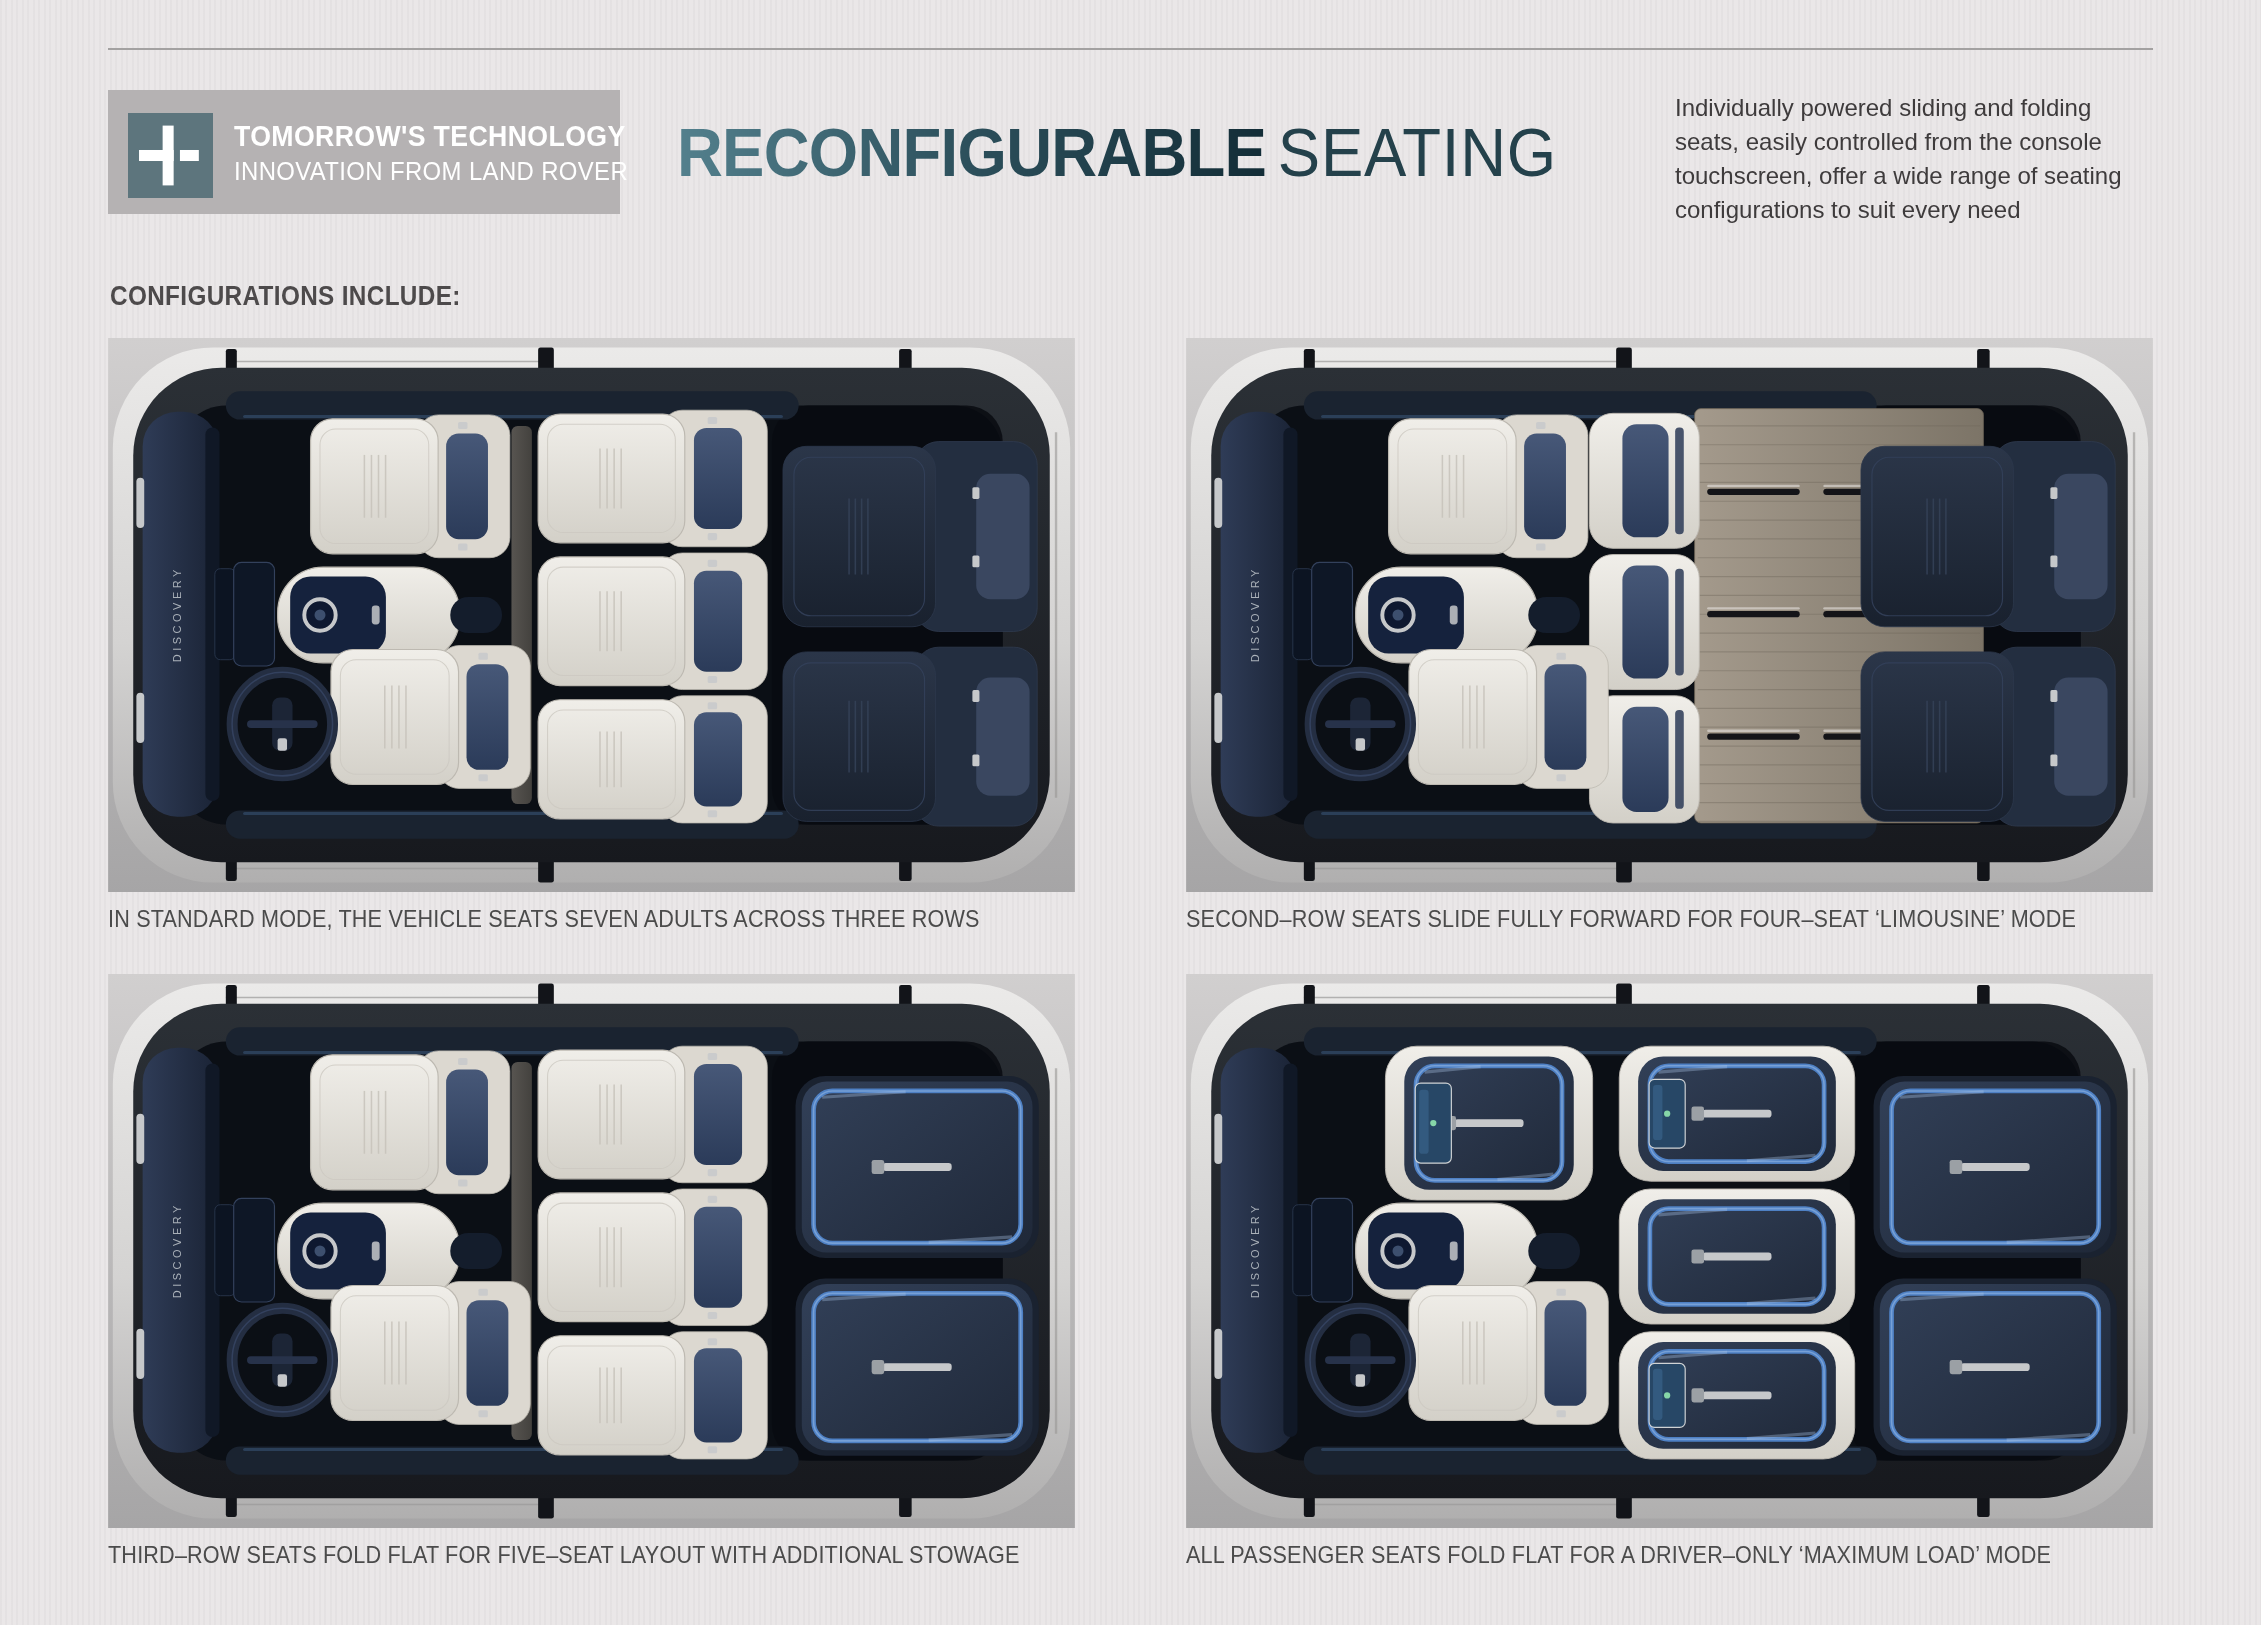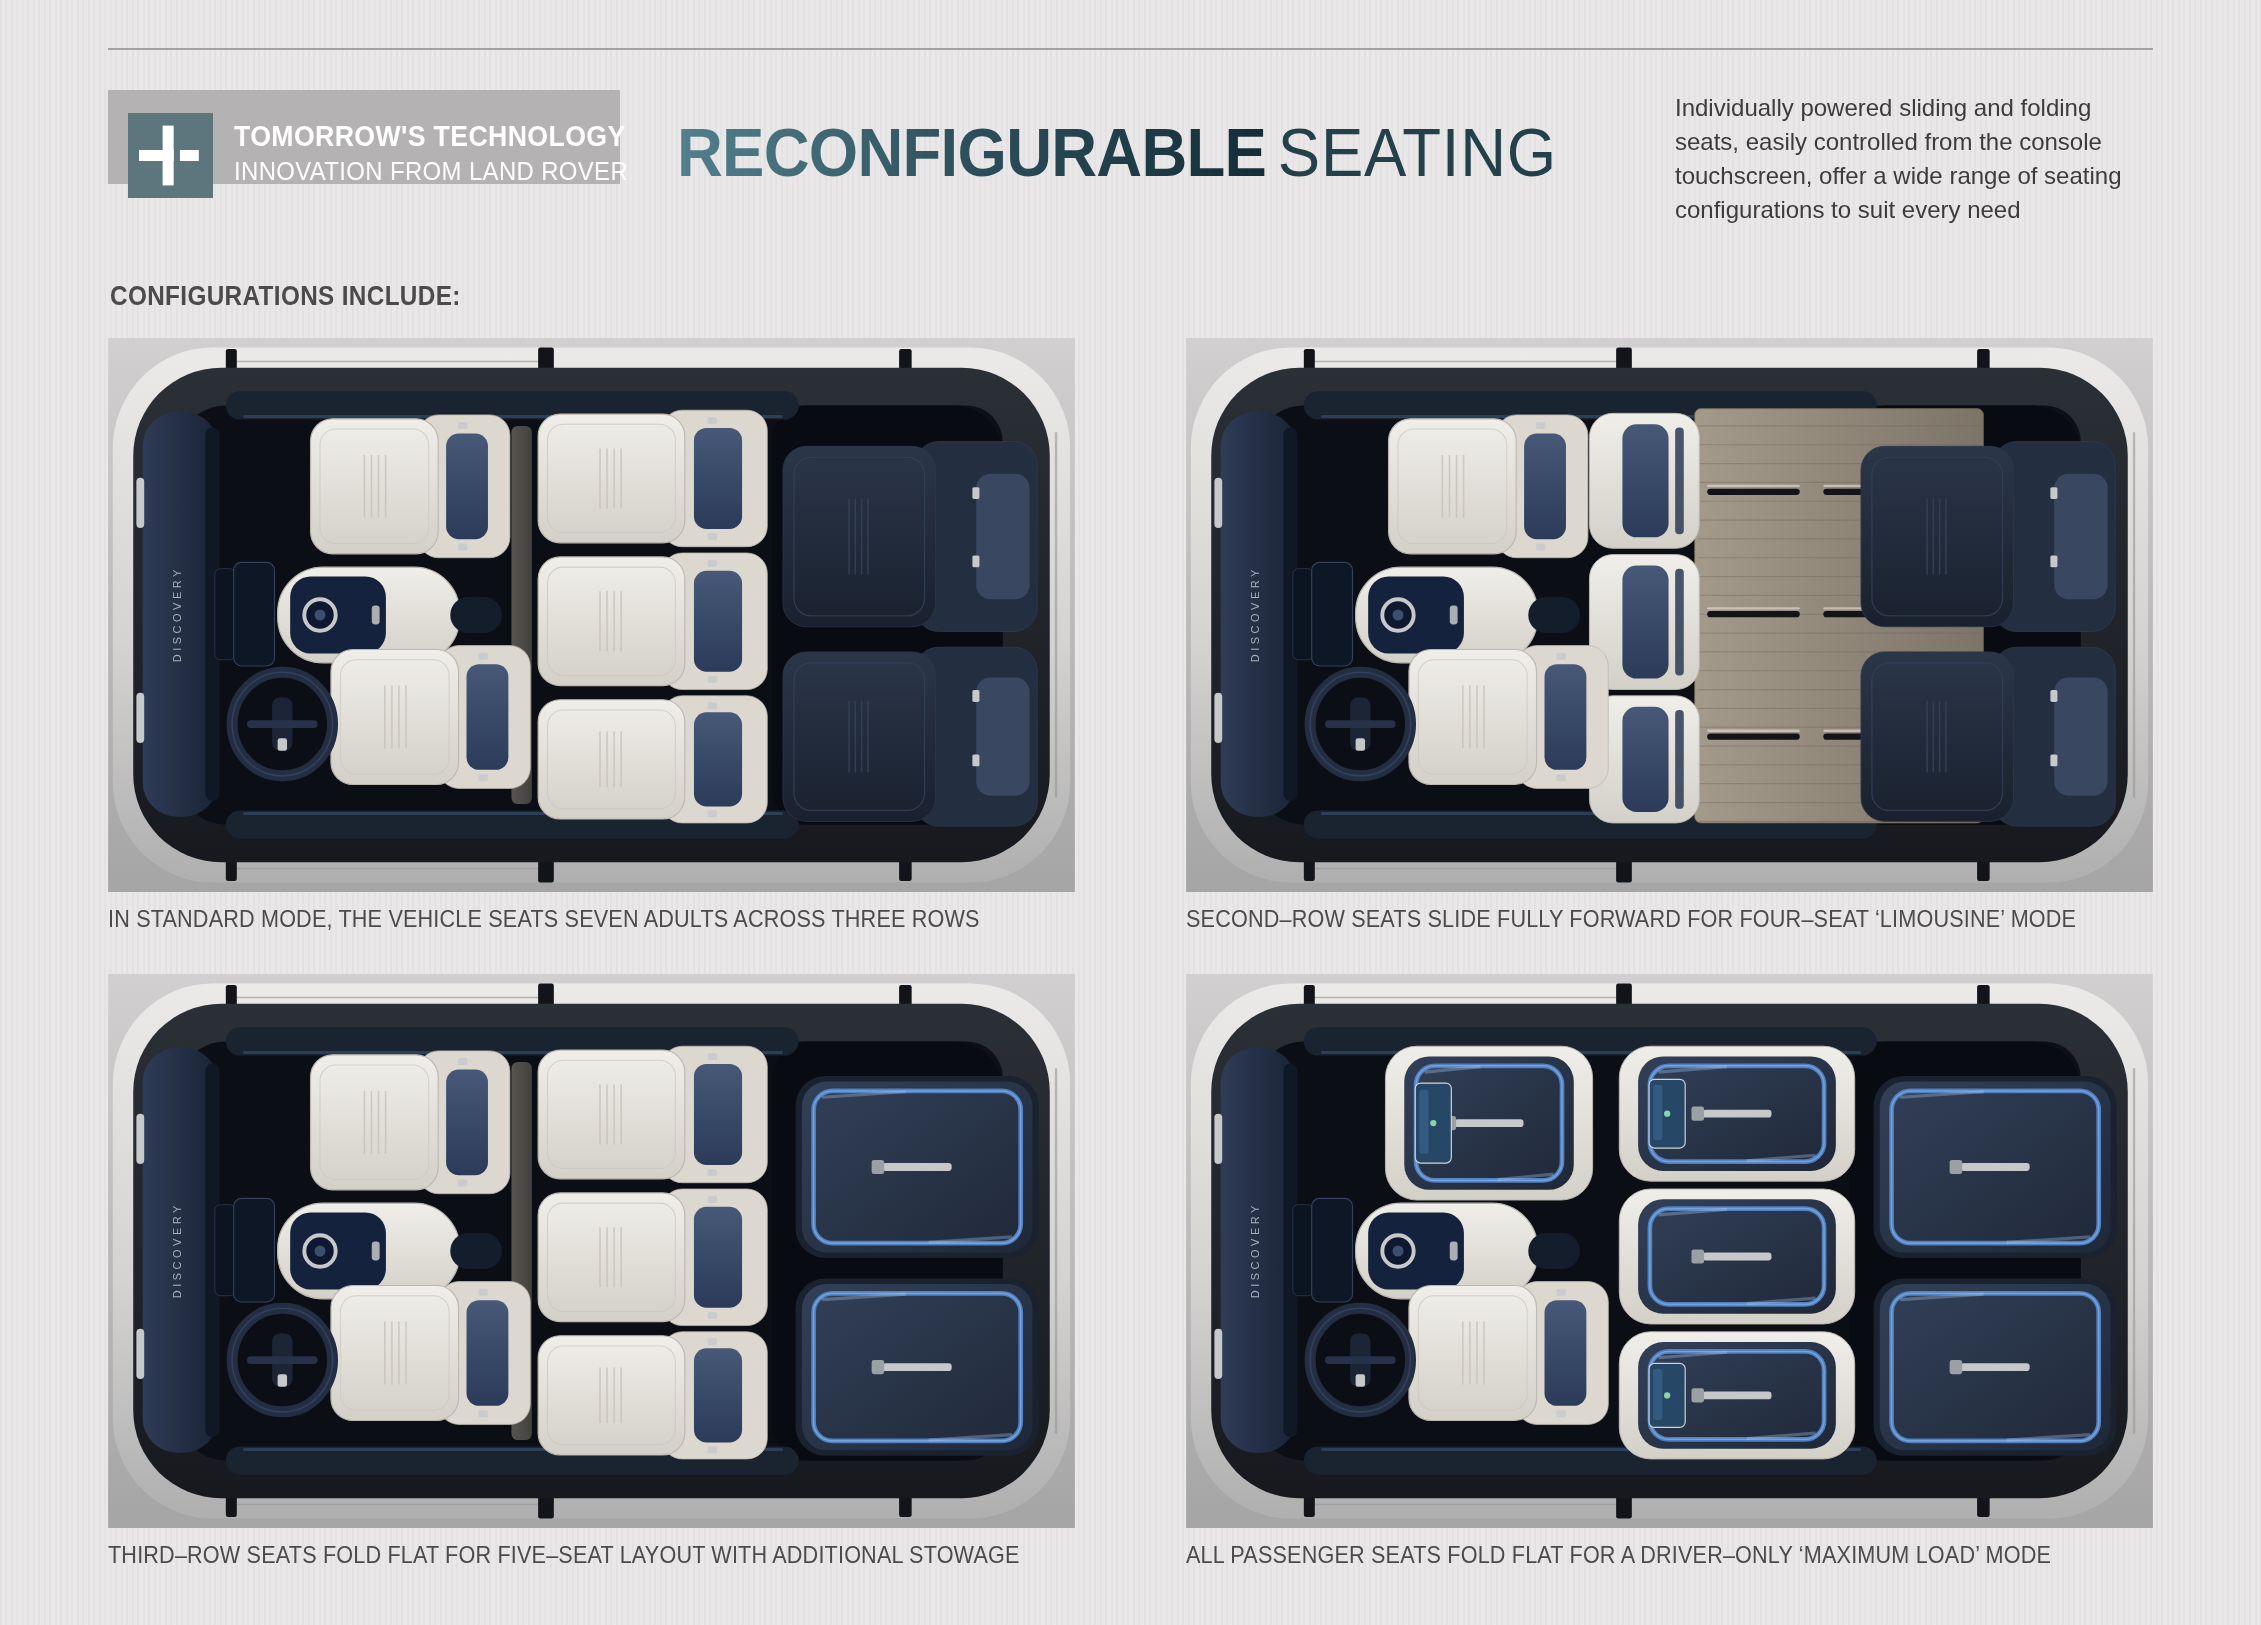--- a/index.html
+++ b/index.html
@@ -1,21 +1,21 @@
 <!DOCTYPE html>
 <html style="font-size:12.6px"><head>
 <meta charset="utf-8">
 <style>
   html,body{margin:0;padding:0;}
   body{background:#eae7e8;}
   .page{position:relative;width:2261px;height:1625px;overflow:hidden;
     font-family:"Liberation Sans",sans-serif;
     background:repeating-linear-gradient(90deg, rgba(120,118,122,0.05) 0 1.6px, rgba(0,0,0,0) 1.6px 5.5px), #eae7e8;}
   .top-rule{position:absolute;left:108px;top:48px;width:2045px;height:2.4px;background:#a3a1a1;}
-  .badge{position:absolute;left:108px;top:90px;width:512px;height:94px;background:#b5b2b3;}
+  .badge{position:absolute;left:108px;top:90px;width:512px;height:124px;background:#b5b2b3;}
   .badge-icon{position:absolute;left:20.4px;top:23px;width:85px;height:85px;background:#5d757d;}
   .badge-text{position:absolute;left:126px;top:28px;transform:scaleX(.92);transform-origin:left top;white-space:nowrap;}
   .badge-line1{font-size:29px;font-weight:700;color:#ffffff;letter-spacing:0.4px;line-height:1.25;}
   .badge-line2{font-size:26px;font-weight:400;color:#ffffff;letter-spacing:0.4px;line-height:1.35;}
   .title{position:absolute;left:677px;top:118px;margin:0;transform:scaleX(.92);transform-origin:left top;
     white-space:nowrap;font-size:69px;line-height:1;}
   .title-primary{font-weight:700;letter-spacing:-0.8px;
     background:linear-gradient(90deg,#53808d 0%,#2c4f5b 50%,#132d37 100%);
     -webkit-background-clip:text;background-clip:text;color:transparent;}
   .title-secondary{font-weight:400;color:#24414b;letter-spacing:0.8px;margin-left:12.6px;}

